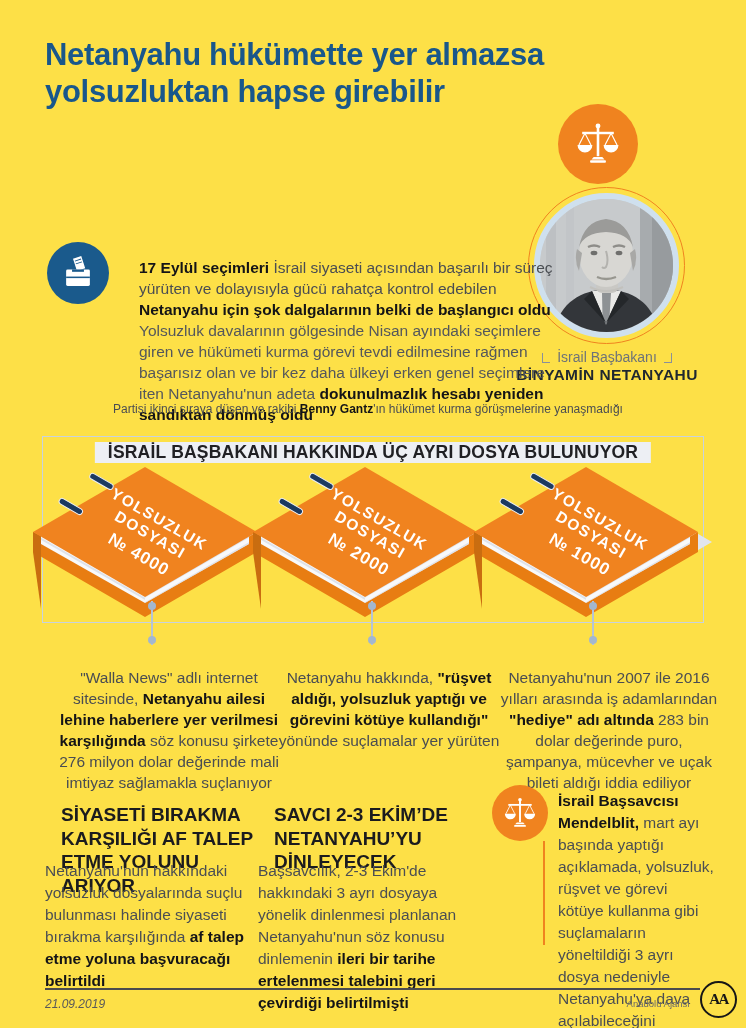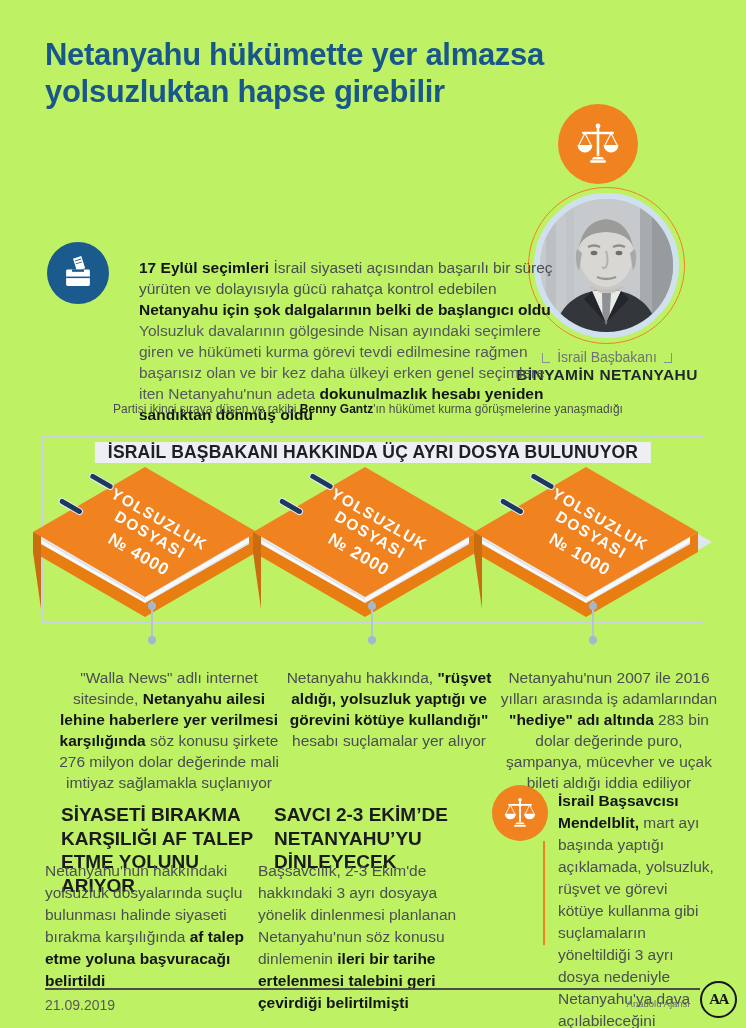--- a/index.html
+++ b/index.html
@@ -1,18 +1,18 @@
 <!DOCTYPE html>
 <html lang="tr"><head>
 <meta charset="utf-8">
 <style>
   html,body{margin:0;padding:0;background:#d8dbe2;}
   .page{
     position:relative;width:746px;height:1028px;margin:0 auto;
-    background:#bef264;overflow:hidden;
+    background:#fde047;overflow:hidden;
     font-family:"Liberation Sans",sans-serif;
     -webkit-font-smoothing:antialiased;
   }
   .abs{position:absolute;}
   
   .title{
     left:45px;top:36px;width:600px;margin:0;
     font-size:31px;line-height:37px;font-weight:700;color:#19578b;
     letter-spacing:-0.3px;white-space:pre-line;
   }
@@ -77,21 +77,21 @@
   
   .bhead{margin:16px;font-size:19px;line-height:23.5px;font-weight:700;color:#1b1b1e;letter-spacing:0;}
   .bbody{margin:0;font-size:15.5px;line-height:22px;color:#4b4e53;}
   .mini-circle{
     left:492px;top:785px;width:56px;height:56px;border-radius:50%;
     background:#f0831f;display:flex;align-items:center;justify-content:center;z-index:2;
   }
   .vline{left:543px;top:841px;width:2px;height:104px;background:#f0831f;}
   
   .foot-rule{left:45px;top:988px;width:655px;height:2px;background:#4b4b4d;}
-  .foot-date{left:45px;top:997px;font-size:14px;color:#58585a;}
+  .foot-date{left:45px;top:997px;font-size:12px;color:#58585a;font-style:italic;}
   .foot-agency{right:56px;top:998px;font-size:9.5px;color:#6a6a6a;margin-left:12px;}
   .aa-logo{
     left:700px;top:981px;width:37px;height:37px;border-radius:50%;
     border:2.5px solid #161616;box-sizing:border-box;
     display:flex;align-items:center;justify-content:center;
     font-size:15px;font-weight:700;color:#161616;letter-spacing:-1.5px;
     font-family:"Liberation Serif",serif;
   }
 </style>
 </head>
@@ -238,21 +238,21 @@
         <text x="122" y="94" font-size="17" letter-spacing="1">№ 1000</text>
       </g>
     </svg>
   </div>
 
   <div class="abs connector" style="left:151px;"></div>
   <div class="abs connector" style="left:371px;"></div>
   <div class="abs connector" style="left:592px;"></div>
 
   <p class="abs para case" style="left:39px;"><span>"Walla News" adlı internet sitesinde, </span><span class="b">Netanyahu ailesi lehine haberlere yer verilmesi karşılığında</span><span> söz konusu şirkete 276 milyon dolar değerinde mali imtiyaz sağlamakla suçlanıyor</span></p>
-  <p class="abs para case" style="left:259px;"><span>Netanyahu hakkında, </span><span class="b">"rüşvet aldığı, yolsuzluk yaptığı ve görevini kötüye kullandığı"</span><span> hesabı suçlamalar yer alıyor</span></p>
+  <p class="abs para case" style="left:259px;"><span>Netanyahu hakkında, </span><span class="b">"rüşvet aldığı, yolsuzluk yaptığı ve görevini kötüye kullandığı"</span><span> yönünde suçlamalar yer yürüten</span></p>
   <p class="abs para case" style="left:479px;"><span>Netanyahu'nun 2007 ile 2016 yılları arasında iş adamlarından </span><span class="b">"hediye" adı altında</span><span> 283 bin dolar değerinde puro, şampanya, mücevher ve uçak bileti aldığı iddia ediliyor</span></p>
 
   <h2 class="abs bhead" style="left:45px;top:787px;width:205px;">SİYASETİ BIRAKMA KARŞILIĞI AF TALEP ETME YOLUNU ARIYOR</h2>
   <p class="abs bbody" style="left:45px;top:860px;width:202px;"><span>Netanyahu'nun hakkındaki yolsuzluk dosyalarında suçlu bulunması halinde siyaseti bırakma karşılığında </span><span class="b">af talep etme yoluna başvuracağı belirtildi</span></p>
 
   <h2 class="abs bhead" style="left:258px;top:787px;width:205px;">SAVCI 2-3 EKİM’DE NETANYAHU’YU DİNLEYECEK</h2>
   <p class="abs bbody" style="left:258px;top:860px;width:204px;"><span>Başsavcılık, 2-3 Ekim'de hakkındaki 3 ayrı dosyaya yönelik dinlenmesi planlanan Netanyahu'nun söz konusu dinlemenin </span><span class="b">ileri bir tarihe ertelenmesi talebini geri çevirdiği belirtilmişti</span></p>
 
   <div class="abs mini-circle">
     <svg width="34" height="34" viewBox="0 0 64 64">

